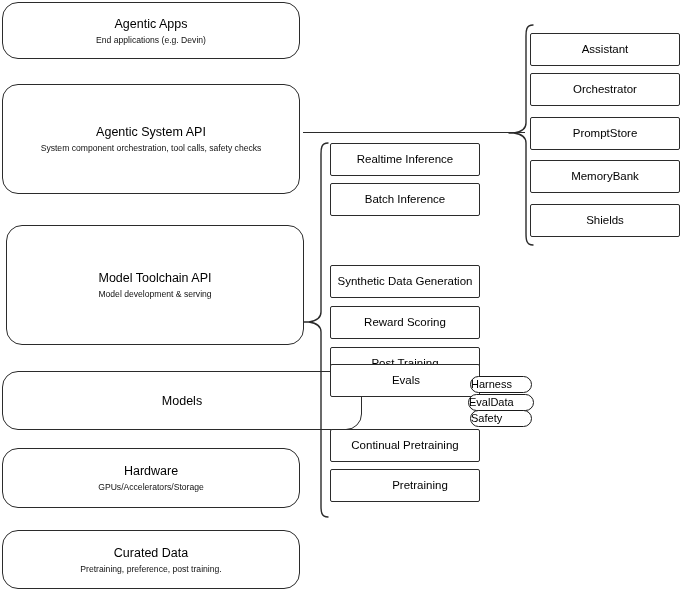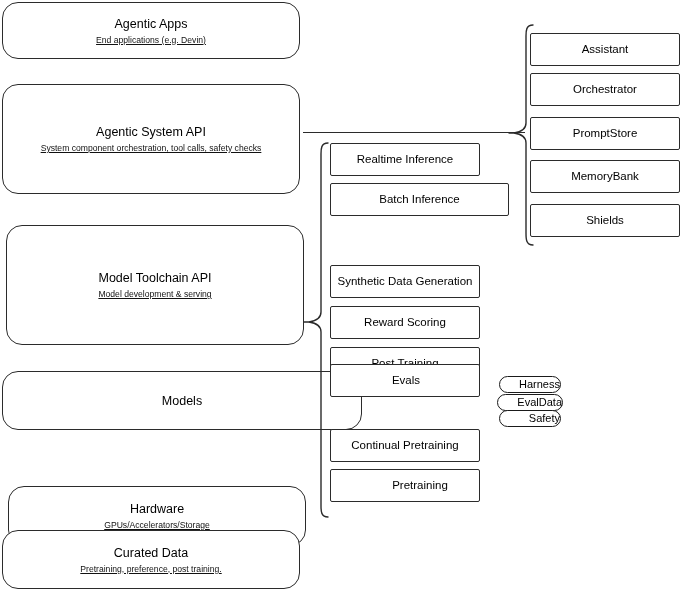--- a/index.html
+++ b/index.html
@@ -38,21 +38,20 @@
     line-height: 16px;
     color: #000;
     white-space: nowrap;
   }
   .node .subtitle {
     font-size: 8.6px;
     line-height: 12px;
     color: #111;
     margin-top: 2px;
     white-space: nowrap;
-    text-decoration: underline;
   }
 
   
   .layer-node {
     border-radius: 16px;
   }
 
   
   .chip {
     border-radius: 2px;
@@ -64,26 +63,25 @@
 
   
   .pill {
     position: absolute;
     box-sizing: border-box;
     background: #ffffff;
     border: 1.3px solid #1a1a1a;
     border-radius: 999px;
     display: flex;
     align-items: center;
-    justify-content: flex-end;
+    justify-content: flex-start;
     font-size: 11px;
     line-height: 13px;
     white-space: nowrap;
     z-index: 5;
-    margin-left: 29px;
   }
 
   
   .connector-line {
     position: absolute;
     background: #2b2b2b;
     height: 1.3px;
   }
   .brace {
     position: absolute;
@@ -111,21 +109,21 @@
 
   <div class="node layer-node" style="left:6px; top:225px; width:298px; height:120px;">
     <div class="title">Model Toolchain API</div>
     <div class="subtitle">Model development &amp; serving</div>
   </div>
 
   <div class="node layer-node" style="left:2px; top:371px; width:360px; height:59px;">
     <div class="title">Models</div>
   </div>
 
-  <div class="node layer-node" style="left:8px; top:448px; width:298px; height:60px;margin-top:38px;">
+  <div class="node layer-node" style="left:2px; top:448px; width:298px; height:60px;">
     <div class="title">Hardware</div>
     <div class="subtitle">GPUs/Accelerators/Storage</div>
   </div>
 
   <div class="node layer-node" style="left:2px; top:530px; width:298px; height:59px;">
     <div class="title">Curated Data</div>
     <div class="subtitle">Pretraining, preference, post training.</div>
   </div>
 
   <div class="connector-line" style="left:303px; top:132px; width:222px;"></div>
@@ -141,21 +139,21 @@
     <svg width="26" height="228" viewBox="0 0 26 228" fill="none" xmlns="http://www.w3.org/2000/svg">
       <path d="M25 3 C18 3 18 9 18 14 L18 101 C18 107 13 110 6 111 C13 112 18 115 18 121 L18 211 C18 217 18 223 25 223" stroke="#2b2b2b" stroke-width="1.4" fill="none" stroke-linecap="round"></path>
       <path d="M6 111 L1 111" stroke="#2b2b2b" stroke-width="1.4" stroke-linecap="round"></path>
     </svg>
   </div>
 
   <div class="node chip" style="left:330px; top:143px; width:150px; height:33px;">
     <div class="title">Realtime Inference</div>
   </div>
 
-  <div class="node chip" style="left:330px; top:183px; width:179px; height:33px;align-items:center;">
+  <div class="node chip" style="left:330px; top:183px; width:150px; height:33px;align-items:center;">
     <div class="title">Batch Inference</div>
   </div>
 
 
   <div class="node chip" style="left:330px; top:265px; width:150px; height:33px;">
     <div class="title">Synthetic Data Generation</div>
   </div>
 
   <div class="node chip" style="left:330px; top:306px; width:150px; height:33px;">
     <div class="title">Reward Scoring</div>

